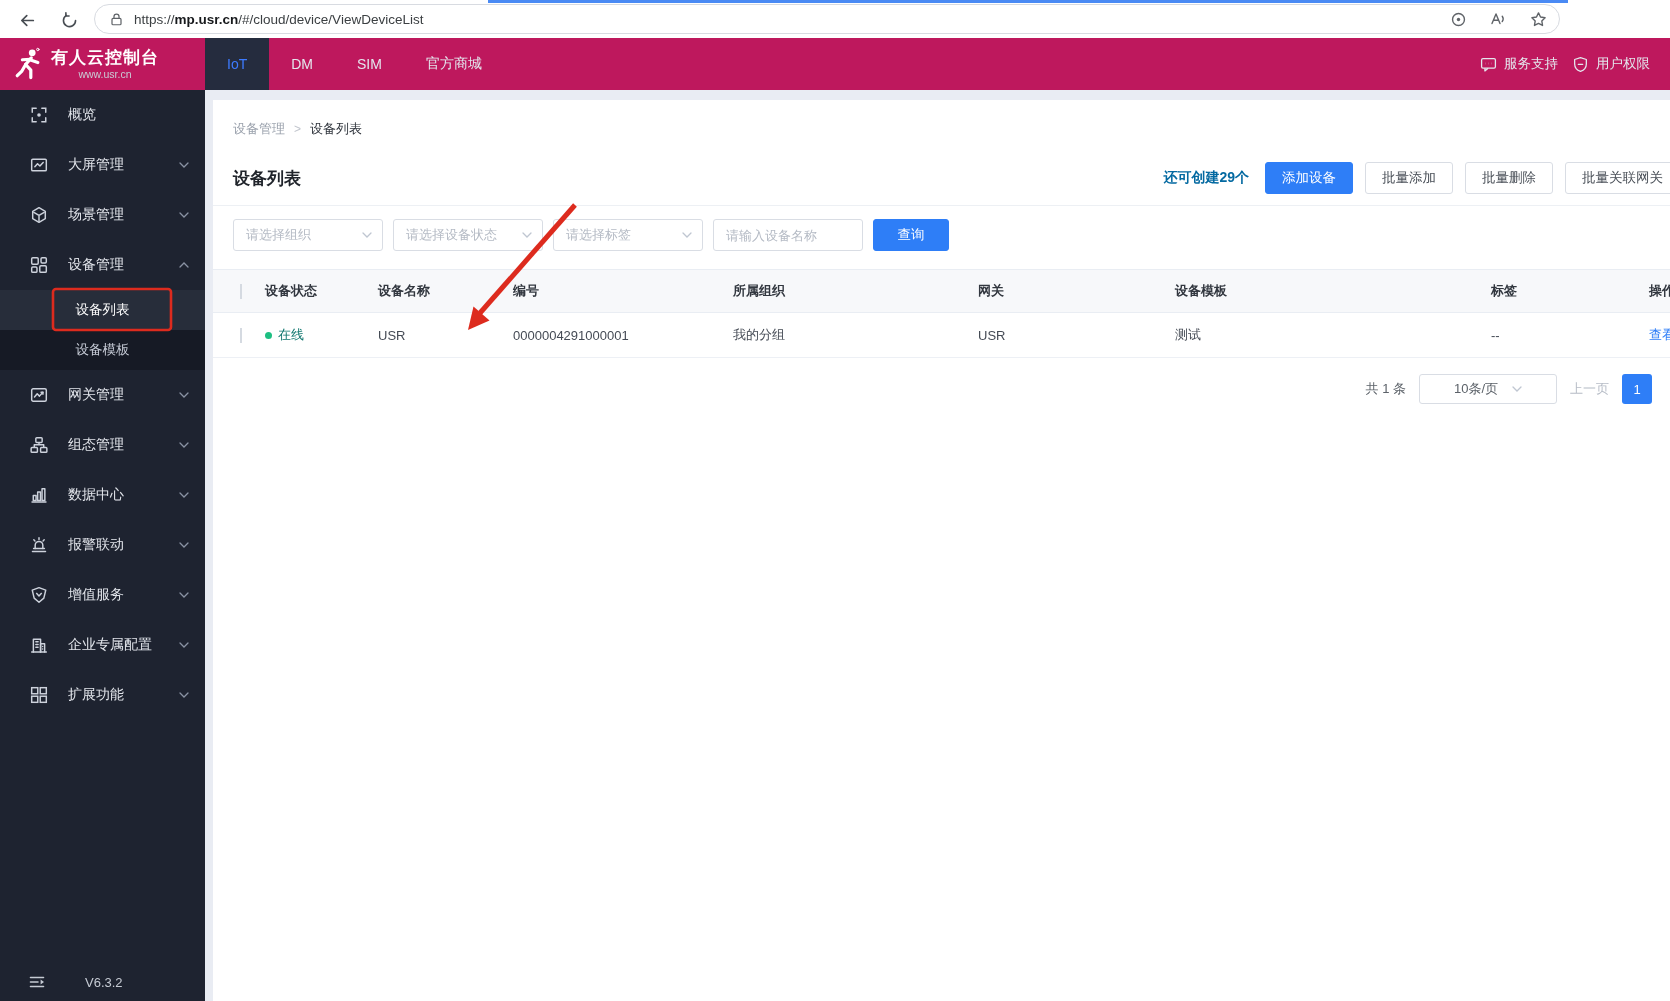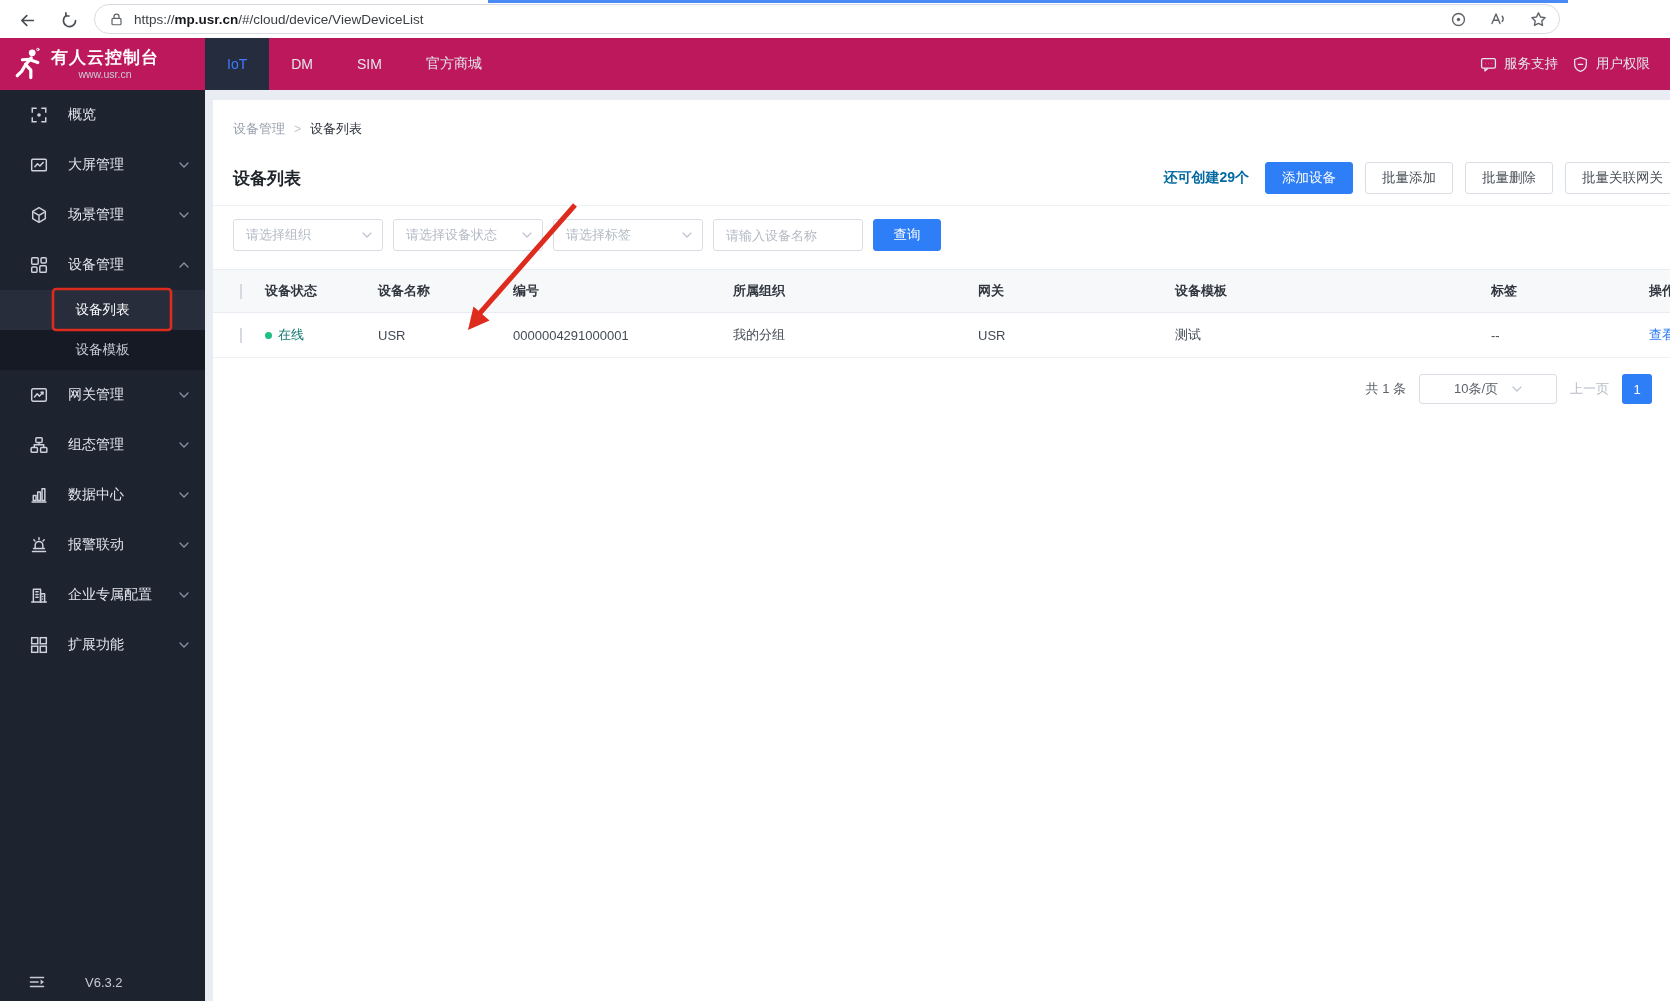--- a/index.html
+++ b/index.html
@@ -71,21 +71,21 @@
   .divider { margin-top:9px; height:1px; background:#edf0f4; }
 
   .filter-row { padding:13px 0 14px 20px; display:flex; align-items:center; gap:10px; }
   .select-box { width:150px; height:32px; border:1px solid #d9dde4; border-radius:3px; background:#fff;
                 display:flex; align-items:center; padding:0 10px 0 12px; cursor:pointer; }
   .placeholder { color:#b4bac4; font-size:13px; }
   .select-box .sel-chev { margin-left:auto; color:#bfc6d1; }
   .name-input { width:150px; height:32px; border:1px solid #d9dde4; border-radius:3px; padding:0 12px;
                 font-size:13px; color:#30343c; font-family:inherit; outline:none; }
   .name-input::placeholder { color:#b4bac4; }
-  .btn-search { width:68px; padding:0;text-align:right; }
+  .btn-search { width:76px; padding:0;text-align:right; }
 
   .t-head, .t-row { display:grid;
       grid-template-columns:44px 113px 135px 220px 245px 197px 316px 158px 1fr;
       align-items:center; }
   .t-head { height:44px; background:#f7f8fa; border-top:1px solid #e9edf3; border-bottom:1px solid #e9edf3;
             font-size:13px; font-weight:bold; color:#32373f; margin-top:4px; }
   .t-row { height:45px; border-bottom:1px solid #edf0f5; font-size:13px; color:#454b55; background:#fff; }
   .t-cell { padding-left:8px; white-space:nowrap; overflow:hidden; }
   .cell-cb { padding-left:27px; }
   .checkbox { width:14px; height:14px; border:1px solid #d5dae1; border-radius:2px; background:#fff; cursor:pointer; }
@@ -325,20 +325,34 @@
         </svg>
     </span>
     <span class="si-label">报警联动</span>
     <span class="chev">
         <svg width="10" height="6" viewBox="0 0 10 6" fill="none" stroke="currentColor" stroke-width="1.3" stroke-linecap="round">
           <path d="M1 1l4 4 4-4"></path>
         </svg>
       </span>
   </div>
 
+  <div class="side-item">
+    <span class="si-icon">
+      <svg width="18" height="18" viewBox="0 0 16 16" fill="none" stroke="currentColor" stroke-width="1.3" stroke-linejoin="round">
+          <path d="M8 1.5l6 2.2-1.7 7.1L8 14.5l-4.3-3.7L2 3.7z"></path>
+          <path d="M5.6 6.2l2.4 2.6 2.4-2.6"></path>
+        </svg>
+    </span>
+    <span class="si-label">增值服务</span>
+    <span class="chev">
+        <svg width="10" height="6" viewBox="0 0 10 6" fill="none" stroke="currentColor" stroke-width="1.3" stroke-linecap="round">
+          <path d="M1 1l4 4 4-4"></path>
+        </svg>
+      </span>
+  </div>
 
   <div class="side-item">
     <span class="si-icon">
       <svg width="18" height="18" viewBox="0 0 16 16" fill="none" stroke="currentColor" stroke-width="1.3" stroke-linecap="round" stroke-linejoin="round">
           <path d="M3 14.2V2.8h6.4v11.4"></path>
           <path d="M9.4 14.2V6.9H13v7.3"></path>
           <path d="M1.5 14.2h13"></path>
           <path d="M5.2 5.2h2M5.2 7.6h2M5.2 10h2M11.2 9.3h.01M11.2 11.5h.01"></path>
         </svg>
     </span>

